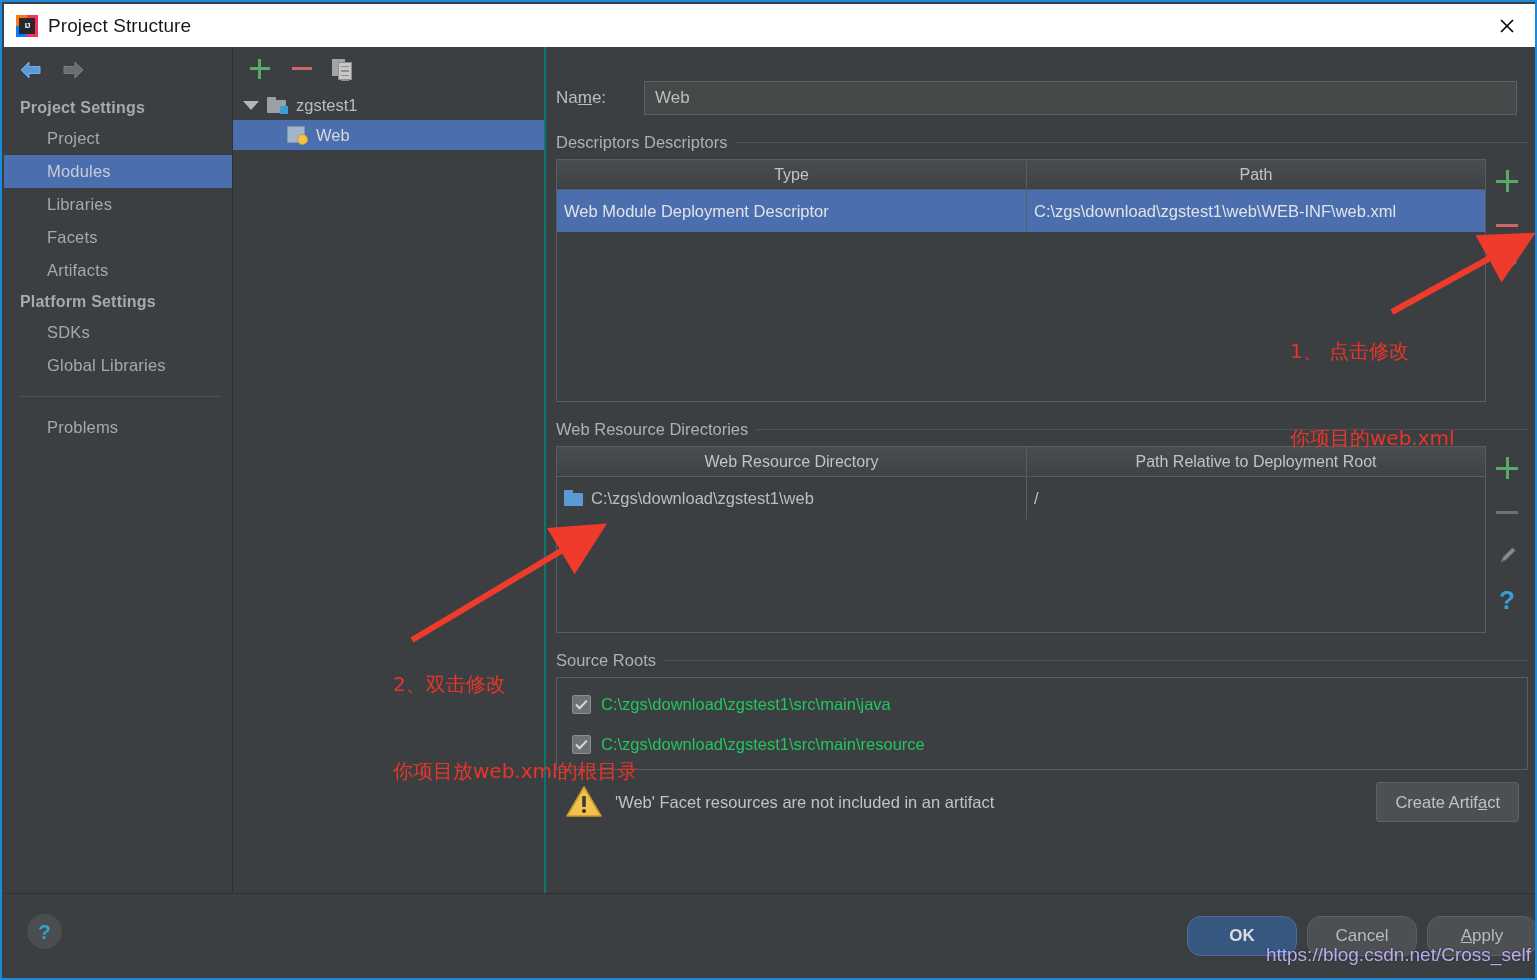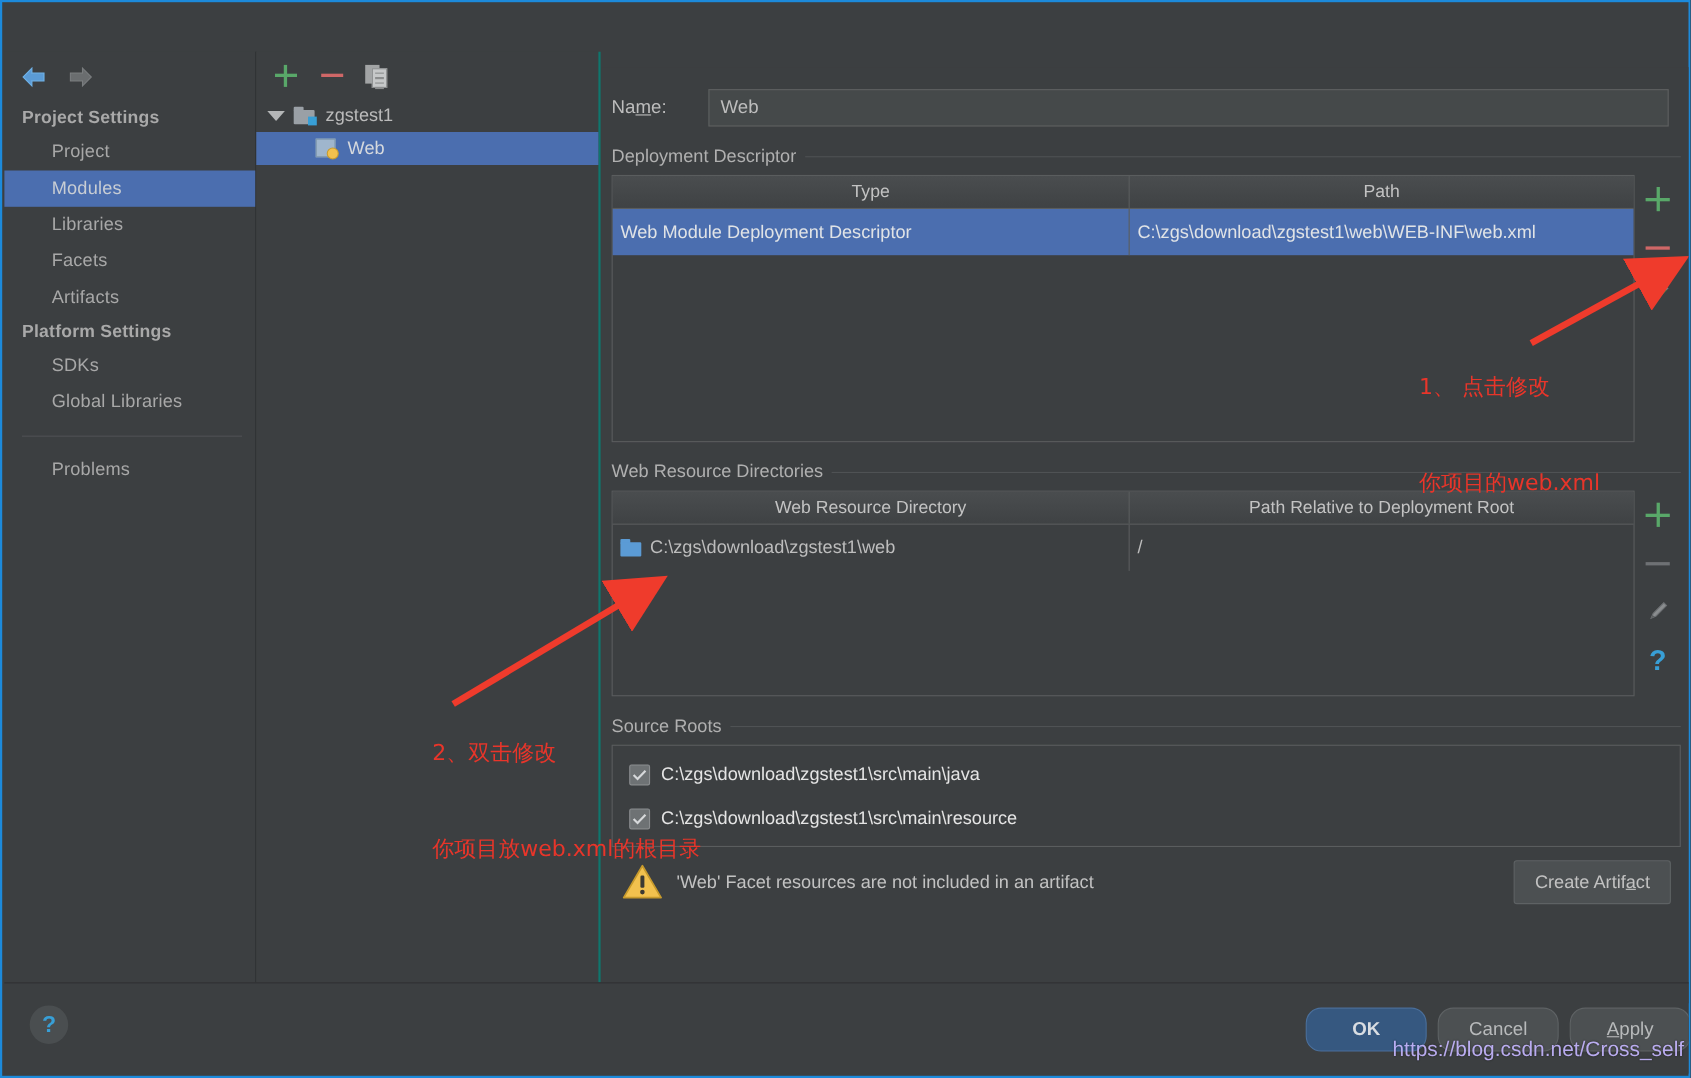--- a/index.html
+++ b/index.html
@@ -176,21 +176,21 @@
     margin-top:7px; border:1px solid #5a5d5e; background:#3c3f41; height:93px; box-sizing:border-box;
     padding-top: 6px;
   }
   .srrow { display:flex; align-items:center; height:40px; padding-left:15px; }
   .cbx {
     width:19px; height:19px; background:#6e7274; border:1px solid #8a8d8f;
     box-sizing:border-box; display:flex; align-items:center; justify-content:center;
     margin-right:10px; flex:none; border-radius:2px;
   }
   .cbx svg { display:block; }
-  .srlabel { color:#e5e5e5; font-size:16.5px; }
+  .srlabel { color:#22c55e; font-size:16.5px; }
 
   .warnrow { display:flex; align-items:center; margin-top:12px; padding-left:9px; padding-right:9px; }
   .warn-ic { width:38px; height:34px; flex:none; margin-right:12px; }
   .warn-text { color:#c2c2c2; font-size:16.5px; flex:1; }
   .create-artifact {
     height:38px; padding:0 18px; background:#4c5052; border:1px solid #5e6264; border-radius:3px;
     color:#c2c2c2; font-size:16.5px; display:flex; align-items:center; justify-content:center;
   }
   .create-artifact u { text-decoration: underline; }
 
@@ -226,20 +226,36 @@
     position:absolute; color:#e8352a; font-size:20px; line-height:1.45;
     font-family:"DejaVu Sans", sans-serif; white-space:pre;
   }
   .anno-svg { position:absolute; left:0; top:0; pointer-events:none; }
 </style>
 </head>
 <body>
 
 <div id="app">
 
+  <div class="titlebar">
+    <div class="title-icon">
+      <div class="q1"></div>
+        <div class="q2"></div>
+        <div class="q3"></div>
+        <div class="q4"></div>
+      <div class="inner">IJ</div>
+    </div>
+    <div class="title-text">Project Structure</div>
+    <div class="close-btn">
+      <svg width="20" height="20" viewBox="0 0 20 20">
+        <line x1="4" y1="4" x2="16" y2="16" stroke="#000" stroke-width="1.6"></line>
+        <line x1="16" y1="4" x2="4" y2="16" stroke="#000" stroke-width="1.6"></line>
+      </svg>
+    </div>
+  </div>
 
   <div class="sidebar">
     <div class="nav-arrows">
       <div class="arrow">
         <svg width="26" height="22" viewBox="0 0 26 22">
           <path d="M11 3 L3 11 L11 19 L11 14.5 L22 14.5 L22 7.5 L11 7.5 Z" fill="#5b9bd5" stroke="#6fb2e8" stroke-width="1"></path>
         </svg>
       </div>
       <div class="arrow">
         <svg width="26" height="22" viewBox="0 0 26 22">
@@ -308,21 +324,21 @@
       <div class="name-label">
         <span>Na</span><u>m</u><span>e:</span>
       </div>
       <div class="name-field">
         <span>Web</span>
       </div>
     </div>
 
     <div class="section">
       <div class="sec-head">
-        <span class="sec-title">Deployment Descriptor</span>
+        <span class="sec-title">Descriptors Descriptors</span>
         <span class="sec-line"></span>
       </div>
 
       <div class="tablewrap">
         <div class="table">
           <div class="thead">
             <div class="th c1">Type</div>
             <div class="th c2">Path</div>
           </div>
           <div class="trow selected">

